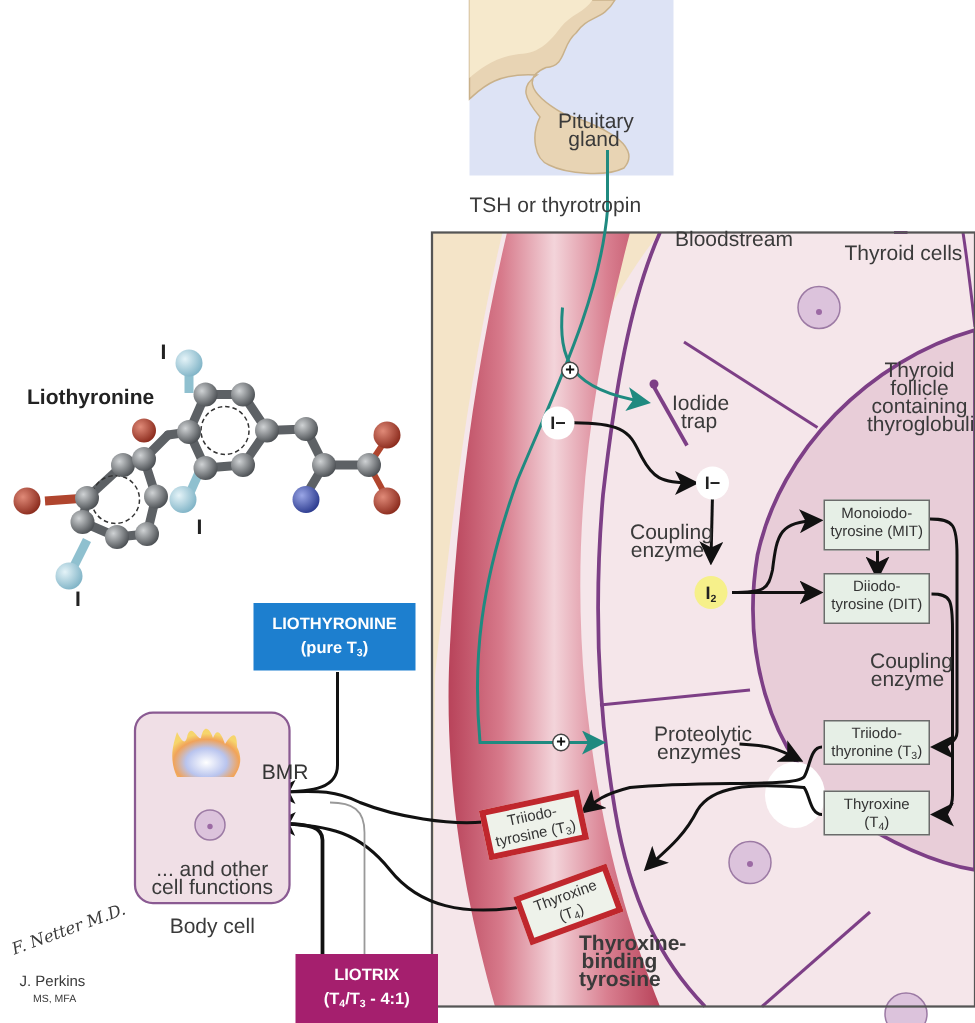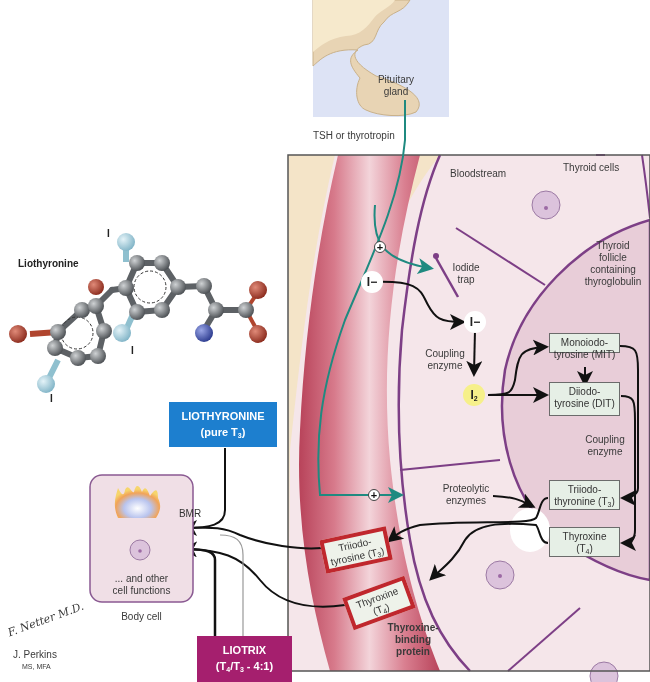--- a/index.html
+++ b/index.html
@@ -1,18 +1,18 @@
 <!DOCTYPE html>
 <html><head>
 <meta charset="utf-8">
 <style>
   html,body{margin:0;padding:0;background:#fff;}
   body{width:650px;height:682px;position:relative;overflow:hidden;font-family:"Liberation Sans",sans-serif;color:#333;}
   svg#art{position:absolute;left:0;top:0;}
-  .lbl{position:absolute;font-size:10px;line-height:12px;color:#3a3a3a;text-align:center;white-space:nowrap;}
+  .lbl{position:absolute;font-size:14px;line-height:12px;color:#3a3a3a;text-align:center;white-space:nowrap;}
   .lbl.left{text-align:left;}
   .box{position:absolute;background:#e6efe6;border:1px solid #6b6b6b;font-size:10px;line-height:12px;text-align:center;color:#333;box-sizing:border-box;padding-top:3px;}
   .redbox{position:absolute;background:#eef2ea;border:4px solid #c0272d;font-size:10px;line-height:12px;text-align:center;color:#333;box-sizing:border-box;padding-top:2px;}
   .drug{position:absolute;color:#fff;font-weight:bold;font-size:11px;line-height:16px;text-align:center;box-sizing:border-box;padding-top:6px;}
   .ion{position:absolute;width:22px;height:22px;border-radius:50%;background:#fff;text-align:center;line-height:22px;font-weight:bold;font-size:12px;color:#222;}
   .plus{position:absolute;width:12px;height:12px;border-radius:50%;background:#fff;border:1px solid #444;box-sizing:border-box;text-align:center;line-height:10px;font-weight:bold;font-size:11px;color:#111;}
   sub{font-size:7px;vertical-align:-2px;}
 </style>
 </head>
 <body>
@@ -176,41 +176,41 @@
     <circle cx="122" cy="333" r="9" fill="url(#atomCyan)"></circle>
     <circle cx="46" cy="384" r="9" fill="url(#atomCyan)"></circle>
   </g>
 </svg>
 
 <div class="lbl" style="left:372px;top:74px;width:48px;">
   <div>Pituitary</div>
   <div>gland</div>
 </div>
 <div class="lbl left" style="left:313px;top:130px;">TSH or thyrotropin</div>
-<div class="lbl left" style="left:410px;top:168px;padding-left:40px;">Bloodstream</div>
+<div class="lbl left" style="left:410px;top:153px;padding-left:40px;">Bloodstream</div>
 <div class="lbl left" style="left:563px;top:162px;">Thyroid cells</div>
 <div class="lbl" style="left:448px;top:262px;width:36px;">
   <div>Iodide</div>
   <div>trap</div>
 </div>
 <div class="lbl" style="left:578px;top:240px;width:70px;">
   <div>Thyroid</div>
   <div>follicle</div>
   <div>containing</div>
   <div>thyroglobulin</div>
 </div>
 <div class="ion" style="left:361px;top:271px;">I−</div>
 <div class="ion" style="left:464px;top:311px;">I−</div>
 <div class="lbl" style="left:420px;top:348px;width:50px;">
   <div>Coupling</div>
   <div>enzyme</div>
 </div>
 <div class="ion" style="left:463px;top:384px;background:#f6f08a;"><span>I</span><sub>2</sub></div>
 
-<div class="box" style="left:549px;top:333px;width:71px;height:20px;">
+<div class="box" style="left:549px;top:333px;width:71px;height:34px;">
   <div>Monoiodo-</div>
   <div>tyrosine (MIT)</div>
 </div>
 <div class="box" style="left:549px;top:382px;width:71px;height:34px;">
   <div>Diiodo-</div>
   <div>tyrosine (DIT)</div>
 </div>
 <div class="lbl" style="left:580px;top:434px;width:50px;">
   <div>Coupling</div>
   <div>enzyme</div>
@@ -232,21 +232,21 @@
   <div>Triiodo-</div>
   <div><span>tyrosine (T</span><sub>3</sub><span>)</span></div>
 </div>
 <div class="redbox" style="left:346px;top:586px;width:66px;height:34px;transform:rotate(-20deg);">
   <div>Thyroxine</div>
   <div><span>(T</span><sub>4</sub><span>)</span></div>
 </div>
 <div class="lbl" style="left:386px;top:622px;width:54px;font-weight:bold;">
   <div>Thyroxine-</div>
   <div>binding</div>
-  <div>protein</div>
+  <div>tyrosine</div>
 </div>
 
 <div class="plus" style="left:374px;top:241px;">+</div>
 <div class="plus" style="left:368px;top:489px;">+</div>
 
 <div class="lbl left" style="left:18px;top:258px;font-weight:bold;color:#222;">Liothyronine</div>
 <div class="lbl left" style="left:107px;top:228px;font-weight:bold;color:#222;">I</div>
 <div class="lbl left" style="left:131px;top:345px;font-weight:bold;color:#222;">I</div>
 <div class="lbl left" style="left:50px;top:393px;font-weight:bold;color:#222;">I</div>
 

